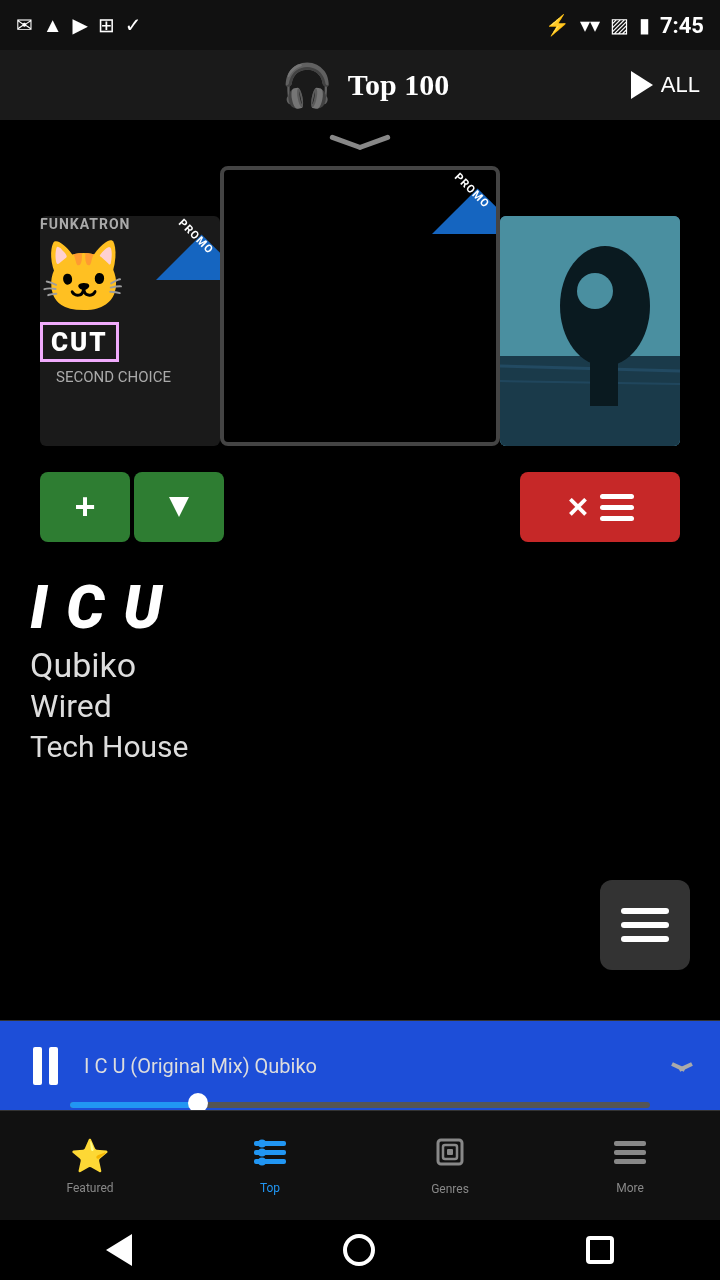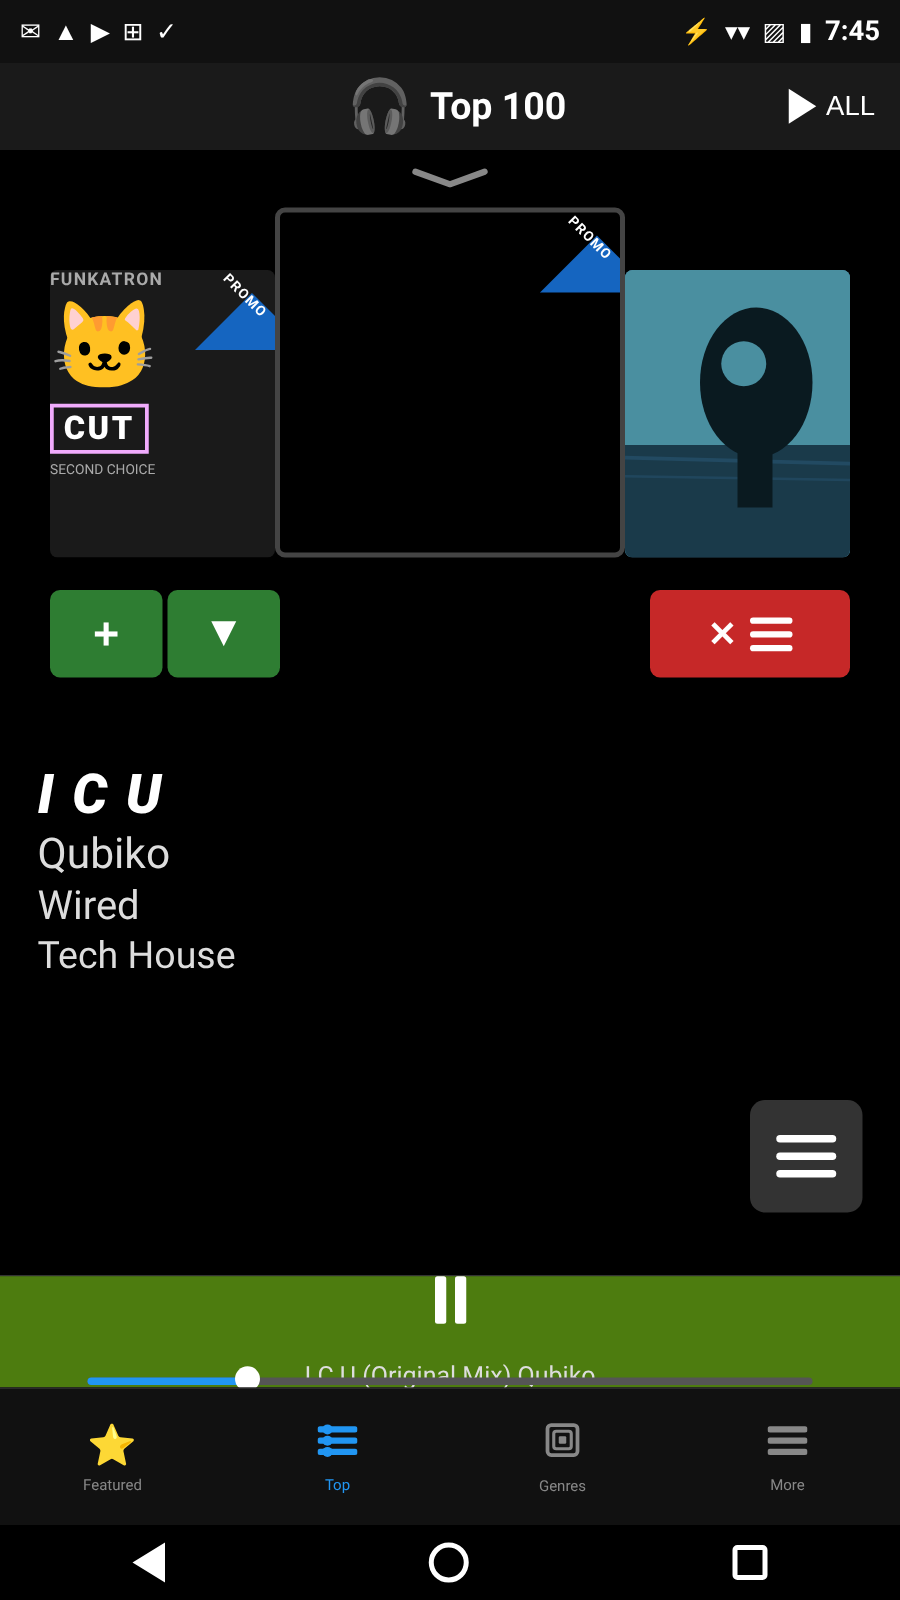--- a/index.html
+++ b/index.html
@@ -59,20 +59,21 @@
       justify-content: center;
     }
     .header-icon {
       font-size: 42px;
       color: #2196F3;
     }
     .header-title {
       font-size: 30px;
       font-weight: bold;
       color: #fff;
+      font-family: Liberation Serif, serif;
     }
     .play-all-btn {
       display: flex;
       align-items: center;
       gap: 8px;
       background: transparent;
       border: none;
       color: #fff;
       font-size: 22px;
       cursor: pointer;
@@ -181,23 +182,24 @@
     }
     .funkatron-label {
       font-size: 26px;
       font-weight: 900;
       color: #fff;
       border: 3px solid #f0abfc;
       padding: 2px 8px;
       letter-spacing: 2px;
     }
     .funkatron-sub {
-      font-size: 11px;
+      font-size: 15px;
       color: #aaa;
       margin-top: 6px;
+      margin-left: 16px;
     }
     
     .wavy-art {
       background: #f5e642;
       position: relative;
       overflow: hidden;
     }
     
     .silhouette-art {
       background: #4a7a9b;
@@ -300,26 +302,25 @@
       height: 5px;
       background: #fff;
       border-radius: 3px;
     }
 
     
     .track-info {
       padding: 20px 30px 10px;
     }
     .track-title {
-      font-size: 44px;
+      font-size: 60px;
       font-weight: 900;
       font-style: italic;
       color: #fff;
       letter-spacing: 2px;
-      margin-top: 37px;
     }
     .track-mix {
       font-size: 34px;
       color: #ddd;
       margin-top: 4px;
     }
     .track-artist {
       font-size: 34px;
       color: #ddd;
       margin-top: 2px;
@@ -360,27 +361,26 @@
       background: #fff;
       border-radius: 3px;
     }
 
     
     .now-playing {
       position: absolute;
       bottom: 170px;
       left: 0; right: 0;
       height: 90px;
-      background: #4d7c0f;
+      background: #1d4ed8;
       border-top: 1px solid #333;
       display: flex;
       align-items: center;
       padding: 0 20px;
-      gap: 29px;
-      flex-direction: column;
+      gap: 14px;
     }
     .play-pause-btn {
       width: 50px;
       height: 50px;
       background: transparent;
       border: none;
       cursor: pointer;
       display: flex;
       align-items: center;
       justify-content: center;

